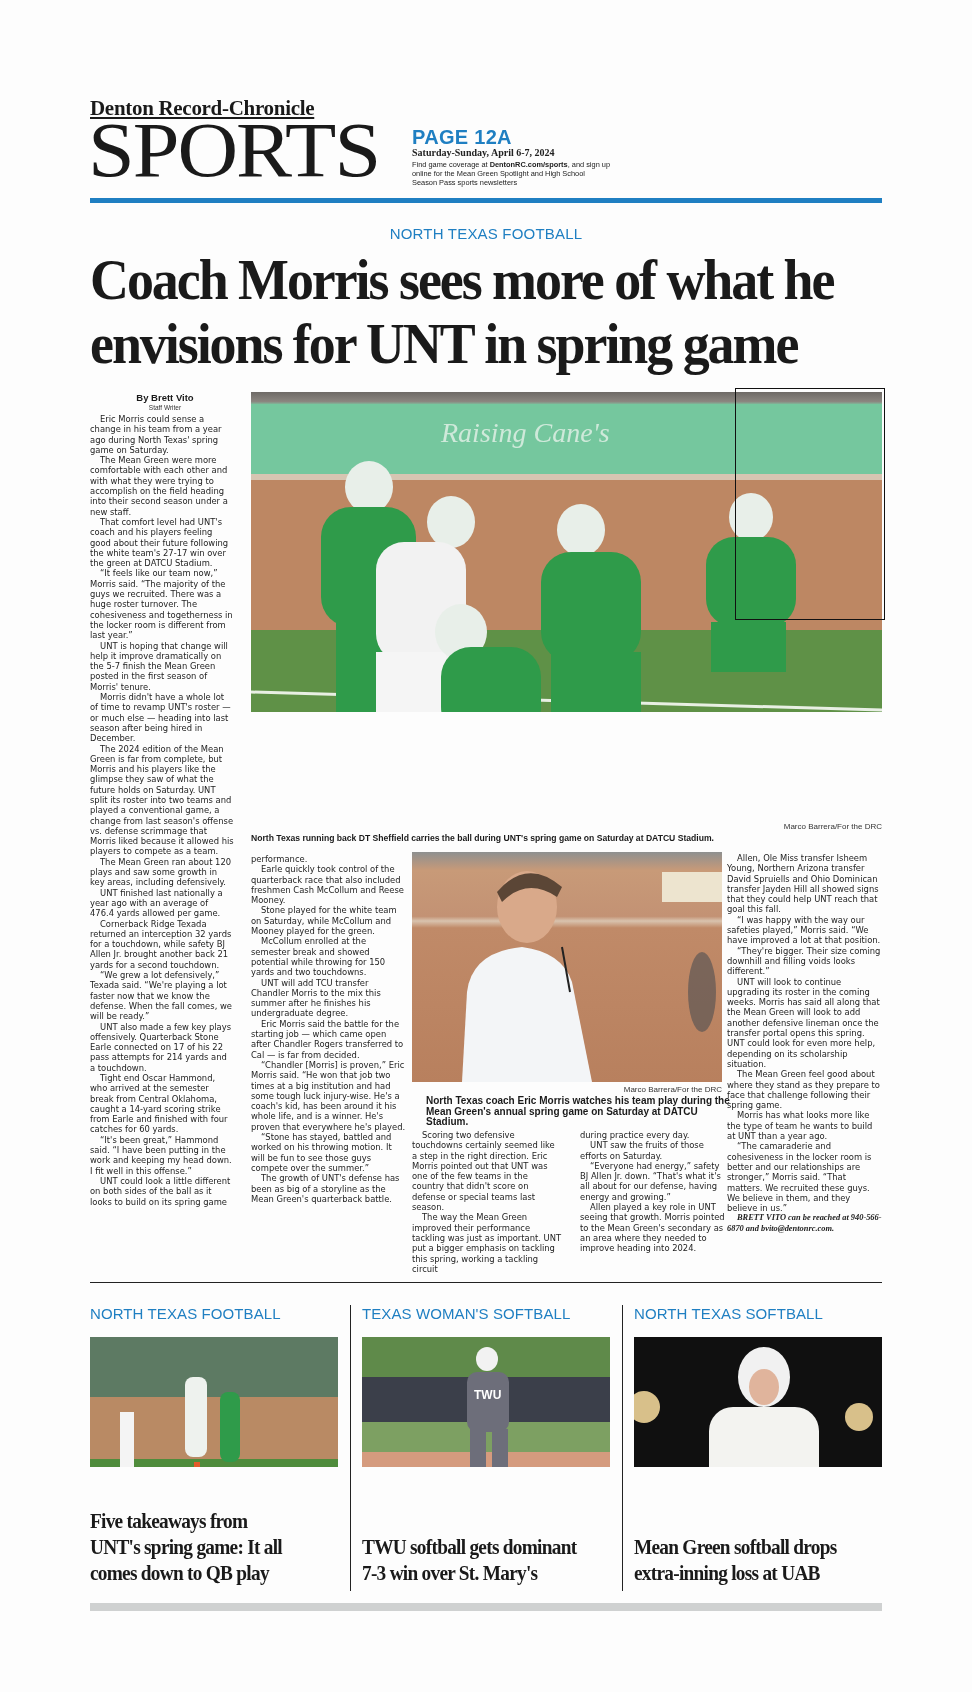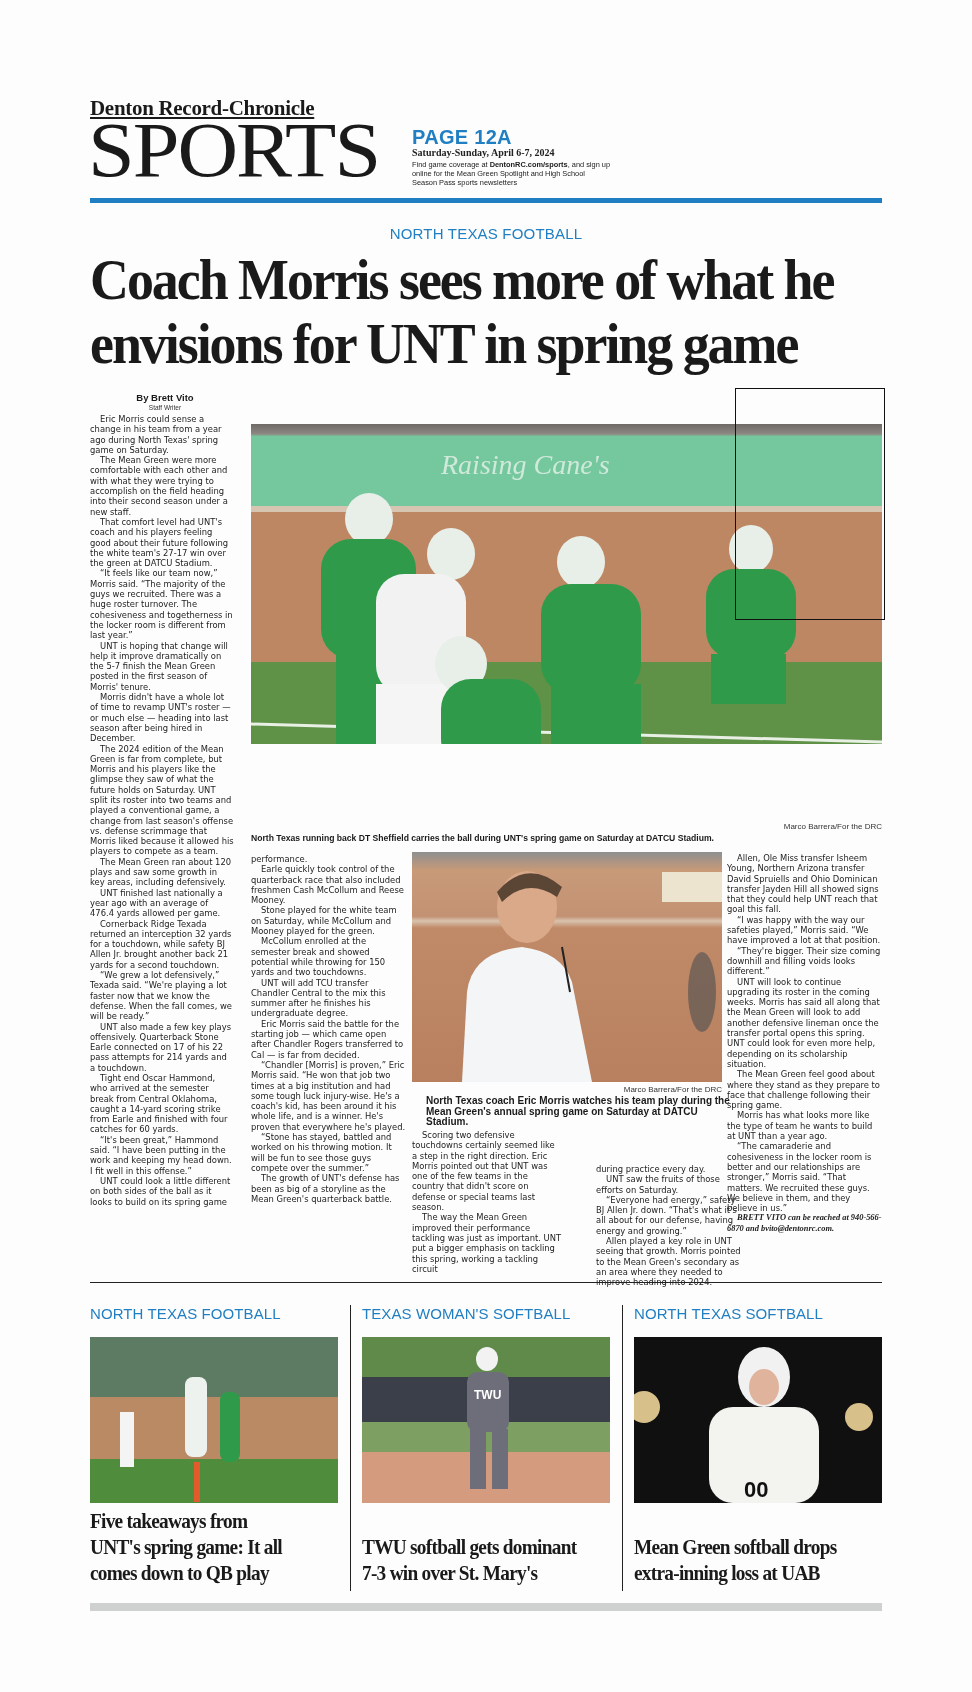--- a/index.html
+++ b/index.html
@@ -22,40 +22,40 @@
   .byline { left: 90px; width: 150px; top: 392px; text-align: center; font-size: 9.5px; font-weight: bold; }
   .byline-role { left: 90px; width: 150px; top: 404px; text-align: center; font-size: 6.5px; color: #333; }
 
   .col { font-size: 8.4px; line-height: 10.3px; color: #222; text-align: left; }
   .col p { margin: 0; text-indent: 10px; }
   .col p.noindent { text-indent: 0; }
   .col p.tag { font-family: "Liberation Serif", serif; font-style: italic; font-weight: bold; font-size: 8.4px; }
   .col1 { left: 90px; top: 414px; width: 144px; }
   .col2 { left: 251px; top: 854px; width: 155px; }
   .col3a { left: 412px; top: 1130px; width: 150px; }
-  .col3b { left: 596px; top: 1130px; width: 150px; margin-top: 34px; }
+  .col3b { left: 580px; top: 1130px; width: 150px; }
   .col4 { left: 727px; top: 853px; width: 156px; }
 
   .main-photo { left: 251px; top: 392px; width: 631px; height: 320px; overflow: hidden;
     background:
-      linear-gradient(180deg, #6e6a66 0%, #8b8680 3%, #7dc6a2 4%, #6fc39a 20%, #c59a76 21%, #b9825e 40%, #8c9a86 46%, #6d9a52 56%, #5f8f45 100%); margin-top: 32px; }
+      linear-gradient(180deg, #6e6a66 0%, #8b8680 3%, #7dc6a2 4%, #6fc39a 20%, #c59a76 21%, #b9825e 40%, #8c9a86 46%, #6d9a52 56%, #5f8f45 100%); }
   .photo-credit { font-size: 8px; color: #333; text-align: right; }
   .main-credit { left: 600px; width: 282px; top: 822px; }
   .main-caption { left: 251px; top: 833px; width: 640px; font-size: 8.6px; font-weight: bold; color: #1a1a1a; }
 
   .coach-photo { left: 412px; top: 852px; width: 310px; height: 230px; overflow: hidden;
     background: linear-gradient(180deg, #8e9090 0%, #c89a78 8%, #c39274 28%, #d9c3ae 30%, #c08a68 33%, #b8805e 100%); }
   .coach-credit { left: 560px; width: 162px; top: 1085px; }
   .coach-caption { left: 426px; top: 1096px; width: 315px; font-size: 10px; font-weight: bold; line-height: 10.5px; }
 
   .story-end-rule { left: 90px; top: 1282px; width: 792px; height: 1px; background: #222; }
 
   .section-divider { width: 1px; background: #222; top: 1305px; height: 286px; }
   .promo-label { top: 1305px; font-size: 15px; color: #1f7fc2; letter-spacing: 0.1px; }
-  .promo-img { top: 1337px; width: 248px; height: 166px; overflow: hidden; }
+  .promo-img { top: 1337px; width: 248px; height: 130px; overflow: hidden; }
   .promo-head { top: 1508px; width: 250px; font-size: 21px; line-height: 26px; font-weight: bold; letter-spacing: -0.8px; color: #1a1a1a; transform: scaleX(0.92); transform-origin: left top; white-space: nowrap; }
 
   .gray-bar { left: 90px; top: 1603px; width: 792px; height: 8px; background: #cfd1d1; }
 
   .select-box { left: 735px; top: 388px; width: 148px; height: 230px; border: 1px solid #111; }
   svg { display: block; }
 </style>
 </head>
 <body>
 
@@ -127,21 +127,21 @@
   <p data-name="paragraph">Tight end Oscar Hammond, who arrived at the semester break from Central Oklahoma, caught a 14-yard scoring strike from Earle and finished with four catches for 60 yards.</p>
   <p data-name="paragraph">“It's been great,” Hammond said. “I have been putting in the work and keeping my head down. I fit well in this offense.”</p>
   <p data-name="paragraph">UNT could look a little different on both sides of the ball as it looks to build on its spring game</p>
 </div>
 
 <div class="abs col col2" data-name="story-column-2">
   <p class="noindent" data-name="paragraph">performance.</p>
   <p data-name="paragraph">Earle quickly took control of the quarterback race that also included freshmen Cash McCollum and Reese Mooney.</p>
   <p data-name="paragraph">Stone played for the white team on Saturday, while McCollum and Mooney played for the green.</p>
   <p data-name="paragraph">McCollum enrolled at the semester break and showed potential while throwing for 150 yards and two touchdowns.</p>
-  <p data-name="paragraph">UNT will add TCU transfer Chandler Central to the mix this summer after he finishes his undergraduate degree.</p>
+  <p data-name="paragraph">UNT will add TCU transfer Chandler Morris to the mix this summer after he finishes his undergraduate degree.</p>
   <p data-name="paragraph">Eric Morris said the battle for the starting job — which came open after Chandler Rogers transferred to Cal — is far from decided.</p>
   <p data-name="paragraph">“Chandler [Morris] is proven,” Eric Morris said. “He won that job two times at a big institution and had some tough luck injury-wise. He's a coach's kid, has been around it his whole life, and is a winner. He's proven that everywhere he's played.</p>
   <p data-name="paragraph">“Stone has stayed, battled and worked on his throwing motion. It will be fun to see those guys compete over the summer.”</p>
   <p data-name="paragraph">The growth of UNT's defense has been as big of a storyline as the Mean Green's quarterback battle.</p>
 </div>
 
 <div class="abs coach-photo" data-name="coach-photo-eric-morris">
   <svg width="310" height="230" viewBox="0 0 310 230" data-name="coach-illustration">
     <rect x="250" y="20" width="60" height="30" fill="#ede4cf"></rect>
     <ellipse cx="115" cy="55" rx="30" ry="36" fill="#d9a98a"></ellipse>

